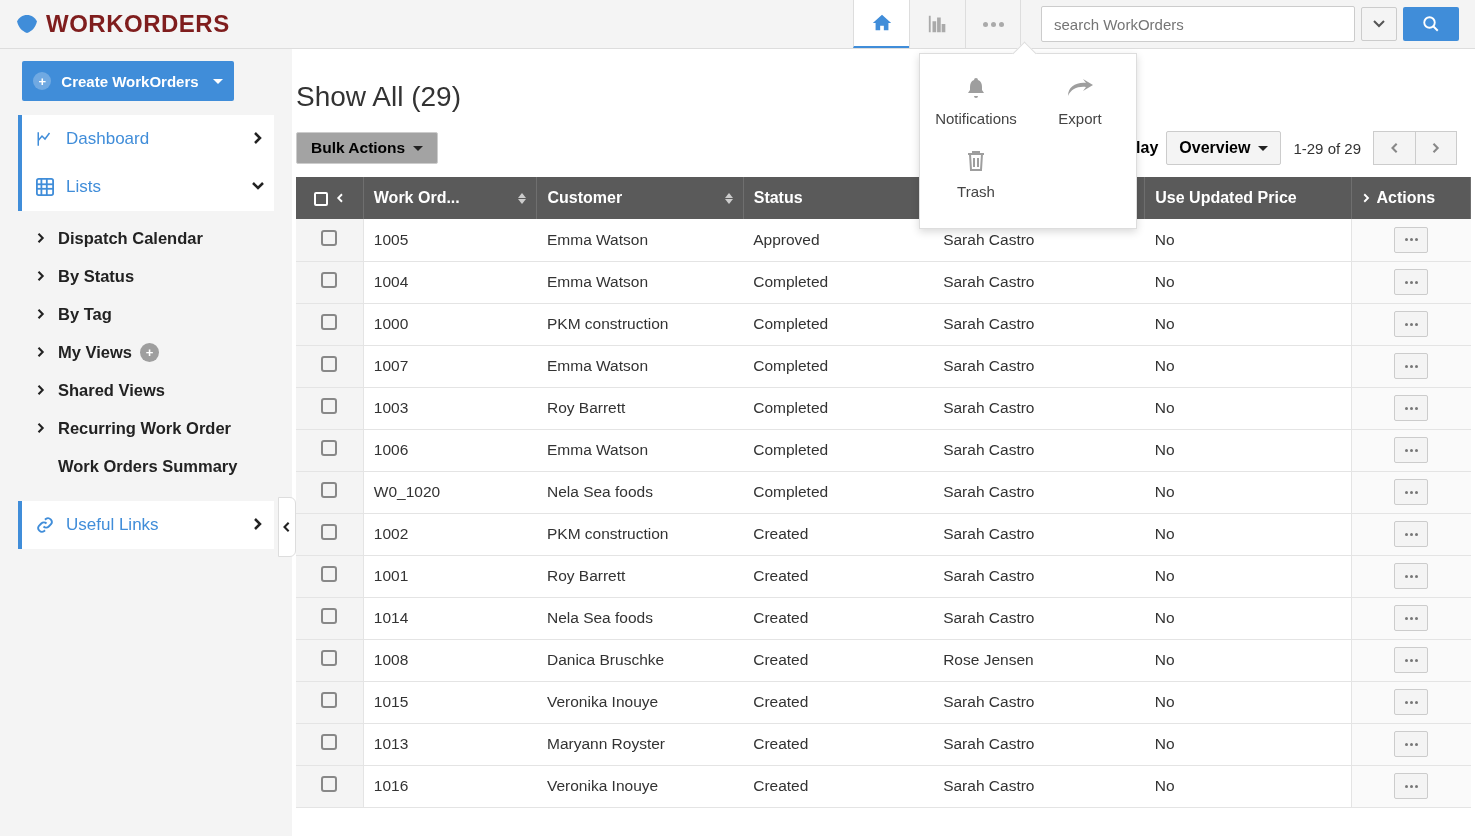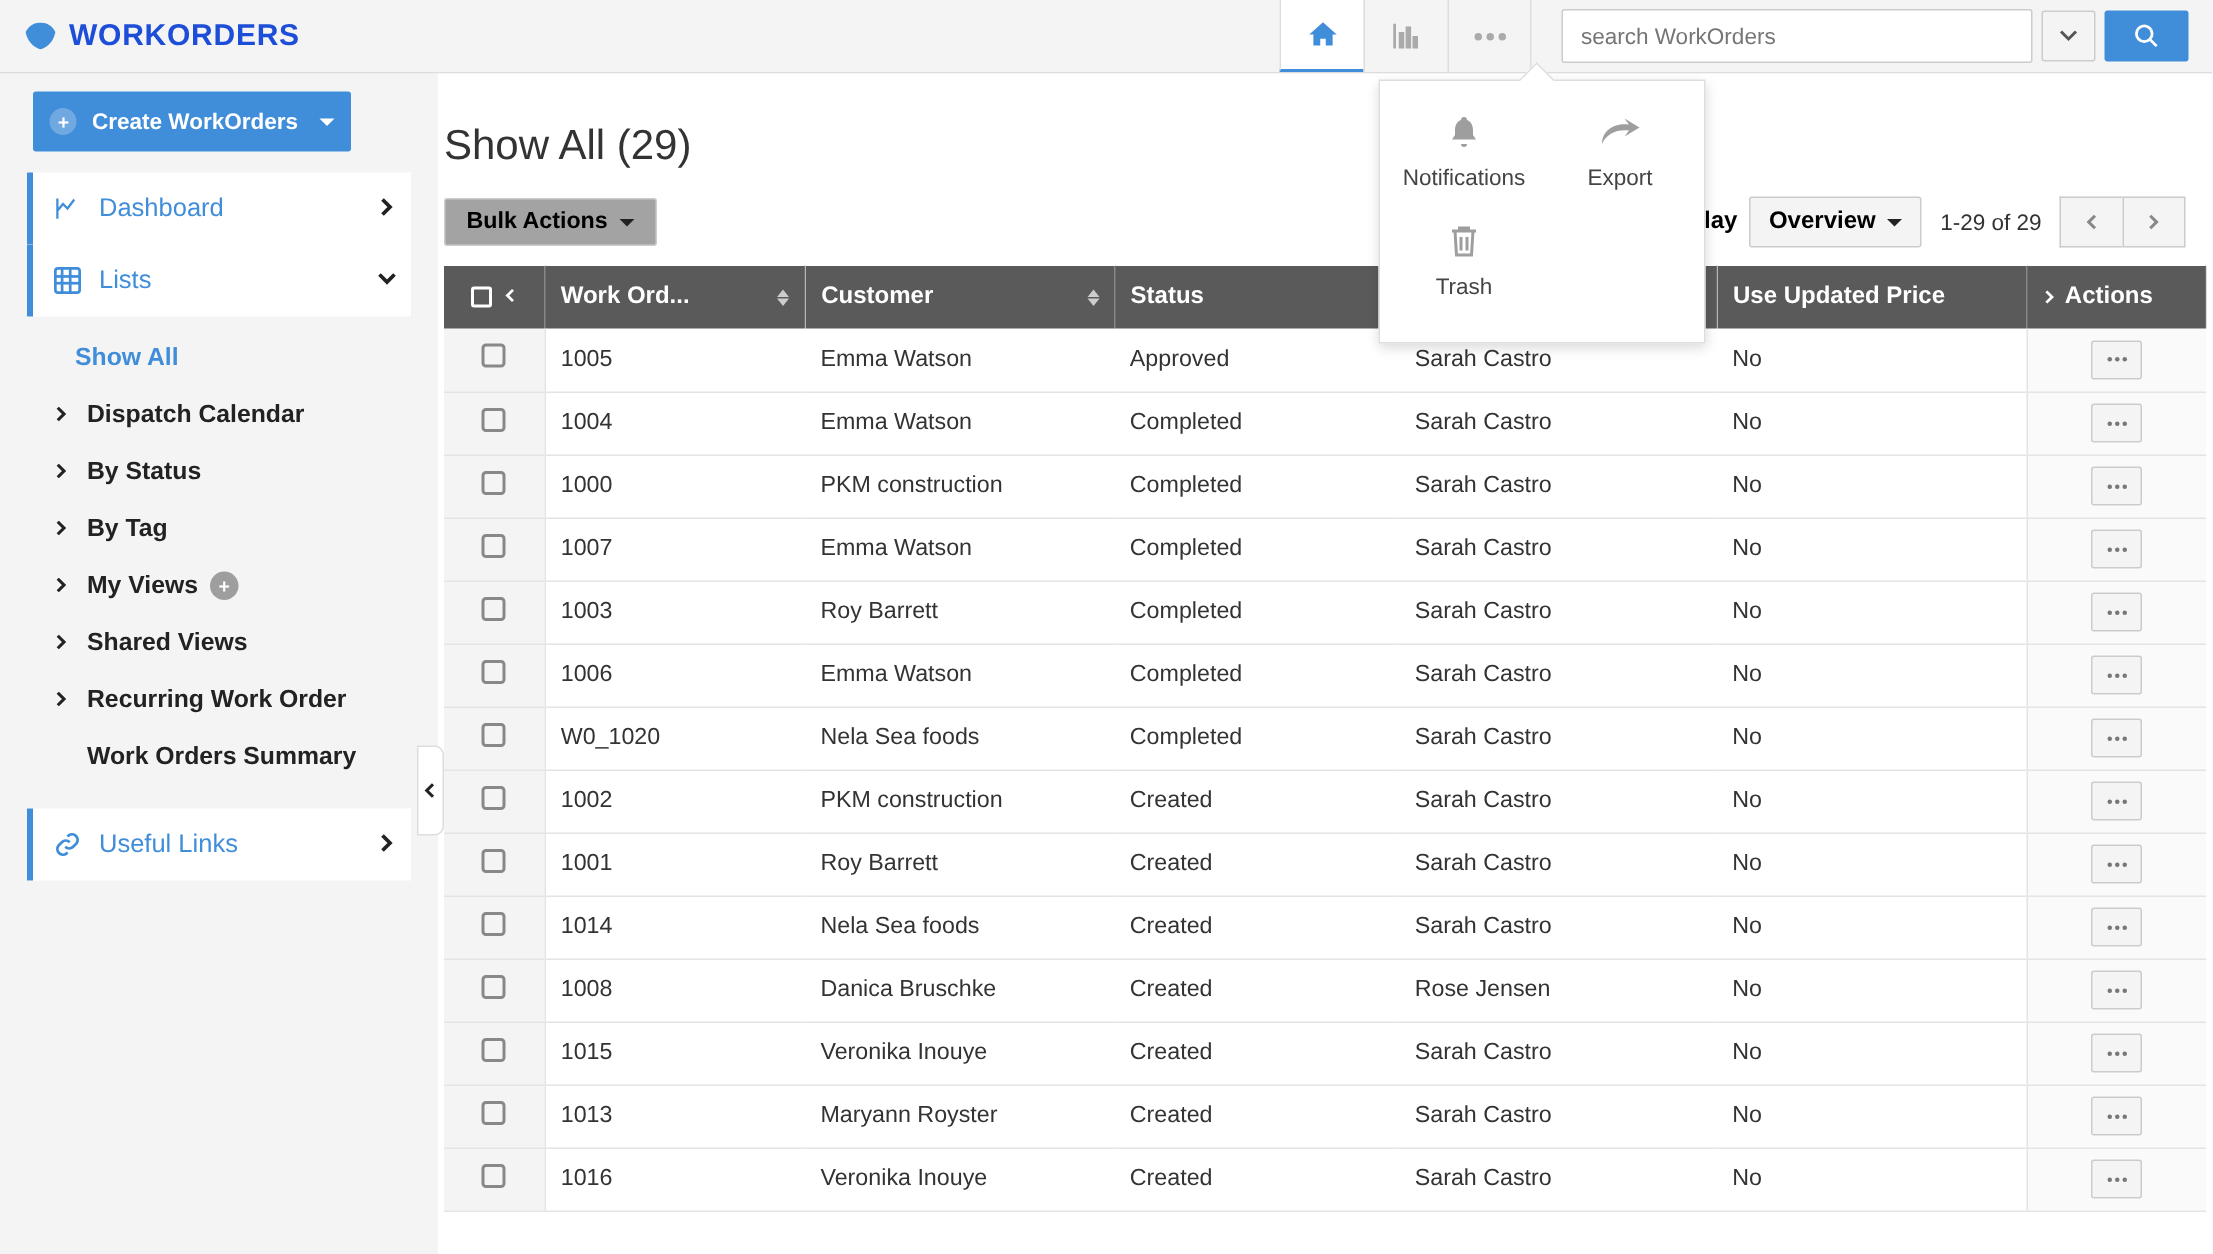--- a/index.html
+++ b/index.html
@@ -2,21 +2,21 @@
 <html><head>
 <meta charset="utf-8">
 <style>
 * { box-sizing: border-box; margin: 0; padding: 0; }
 body { font-family: -apple-system, BlinkMacSystemFont, "Segoe UI", Arial, sans-serif; background: #f4f4f4; width: 1475px; height: 836px; overflow: hidden; position: relative; }
 
 
 .header { display: flex; align-items: center; height: 49px; background: #f4f4f4; border-bottom: 1px solid #ddd; padding: 0 16px; }
 .logo-area { display: flex; align-items: center; gap: 8px; }
 .logo-icon { width: 22px; height: 18px; }
-.logo-text { font-size: 20px; font-weight: 700; color: #1d4ed8; letter-spacing: 0.5px; }
+.logo-text { font-size: 24px; font-weight: 700; color: #7f1d1d; letter-spacing: 0.5px; }
 .header-spacer { flex: 1; }
 .header-icons { display: flex; align-items: center; }
 .header-icon-btn { width: 56px; height: 48px; display: flex; align-items: center; justify-content: center; border-left: 1px solid #ddd; cursor: pointer; position: relative; }
 .header-icon-btn.active { border-bottom: 2px solid #408dd9; background: #fff; }
 .search-area { display: flex; align-items: center; gap: 6px; margin-left: 20px; }
 .search-input { width: 314px; height: 34px; border: 1px solid #ccc; border-radius: 2px; padding: 17px 12px; font-size: 15px; background: #fff; color: #555; }
 .search-dropdown-btn { width: 36px; height: 34px; border: 1px solid #ccc; background: #f4f4f4; display: flex; align-items: center; justify-content: center; cursor: pointer; border-radius: 2px; }
 .search-btn { width: 56px; height: 34px; background: #408dd9; border: none; border-radius: 2px; display: flex; align-items: center; justify-content: center; cursor: pointer; }
 
 
@@ -196,23 +196,20 @@
             <line x1="12" y1="1" x2="12" y2="19" stroke="#408dd9" stroke-width="2"></line>
           </svg>
       </span>
       <span>Lists</span>
       <span class="chevron"><svg class="chev-svg" viewBox="0 0 12 12">
             <path d="M1 3l5 5 5-5" stroke="#222" stroke-width="2.5" fill="none"></path>
           </svg></span>
     </div>
 
     <div class="nav-sublist">
-      <div class="nav-sub selected">
-        <span>Show All</span>
-      </div>
       <div class="nav-sub">
         <span class="chev">
             <svg width="10" height="10" viewBox="0 0 12 12">
               <path d="M3 1l5 5-5 5" stroke="#222" stroke-width="2.5" fill="none"></path>
             </svg>
           </span>
         <span>Dispatch Calendar</span>
       </div>
       <div class="nav-sub">
         <span class="chev">

